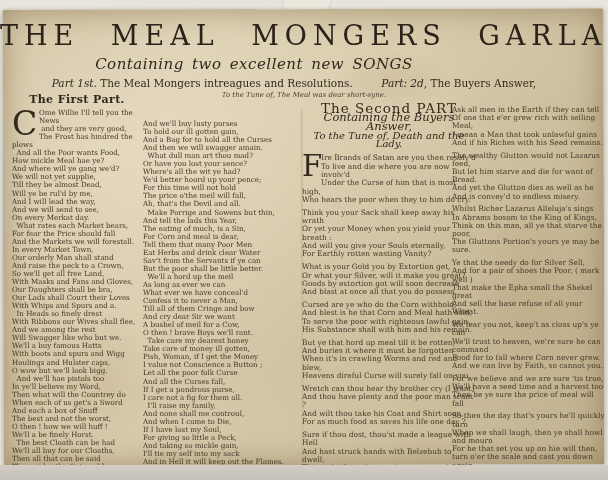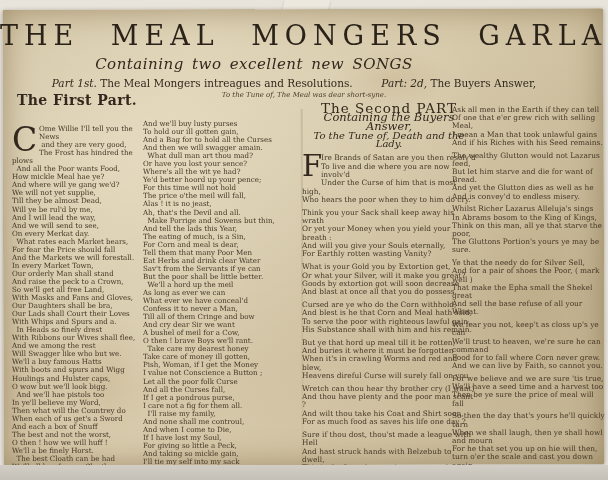--- a/index.html
+++ b/index.html
@@ -58,22 +58,22 @@
     position:absolute; top:91px; left:0; width:608px; text-align:center;
     font-style:italic; font-size:7px; color:#4a3c2a;
   }
   .col { position:absolute; color:#443726; }
   .vline { white-space:pre-wrap; }
   #col1 { left:12px;  top:96px;  width:130px; font-size:7.1px; line-height:8.05px; }
   #col2 { left:143px; top:120px; width:160px; font-size:7.1px; line-height:8.05px; }
   #col3 { left:302px; top:104px; width:174px; font-size:7.4px; line-height:8.3px; }
   #col4 { left:452px; top:106px; width:153px; font-size:7.4px; line-height:8.2px; }
   .p1-heading {
-    text-align:center; font-size:14px; font-weight:bold; letter-spacing:.4px;
-    margin-bottom:21px; color:#32281d;
+    text-align:center; font-size:11px; font-weight:bold; letter-spacing:.4px;
+    margin-bottom:5px; color:#32281d;
   }
   .dropcap {
     float:left; font-size:33px; line-height:30px; height:31px; width:25px;
     color:#32281d; margin-right:2px;
   }
   .dropcap.f { font-size:29px; line-height:24px; height:25px; width:17px; }
   .p2-h1 { text-align:center; font-size:13.5px; letter-spacing:1px; color:#32281d; }
   .p2-h2 { text-align:center; font-style:italic; font-size:11.5px; margin-top:1px; color:#32281d; }
   .p2-h3 { text-align:center; font-style:italic; font-size:10px; margin:2px 0 6px; color:#32281d; }
   .stanza { margin-bottom:4.6px; }
@@ -159,21 +159,20 @@
       <div class="vline">And we'll buy lusty purses</div>
       <div class="vline">To hold our ill gotten gain,</div>
       <div class="vline">And a Bag for to hold all the Curses</div>
       <div class="vline">And then we will swagger amain.</div>
       <div class="vline">  What dull man art thou mad?</div>
       <div class="vline">Or have you lost your sence?</div>
       <div class="vline">Where's all the wit ye had?</div>
       <div class="vline">Ye'd better hoord up your pence;</div>
       <div class="vline">For this time will not hold</div>
       <div class="vline">The price o'the meil will fall,</div>
-      <div class="vline">Alas ! it is no jeast,</div>
       <div class="vline">Ah, that's the Devil and all.</div>
       <div class="vline">  Make Porrige and Sowens but thin,</div>
       <div class="vline">And tell the lads this Year,</div>
       <div class="vline">The eating of much, is a Sin,</div>
       <div class="vline">For Corn and meal is dear,</div>
       <div class="vline">Tell them that many Poor Men</div>
       <div class="vline">Eat Herbs and drink clear Water</div>
       <div class="vline">Sav't from the Servants if ye can</div>
       <div class="vline">But the poor shall be little better.</div>
       <div class="vline">  We'll a hord up the meil</div>

